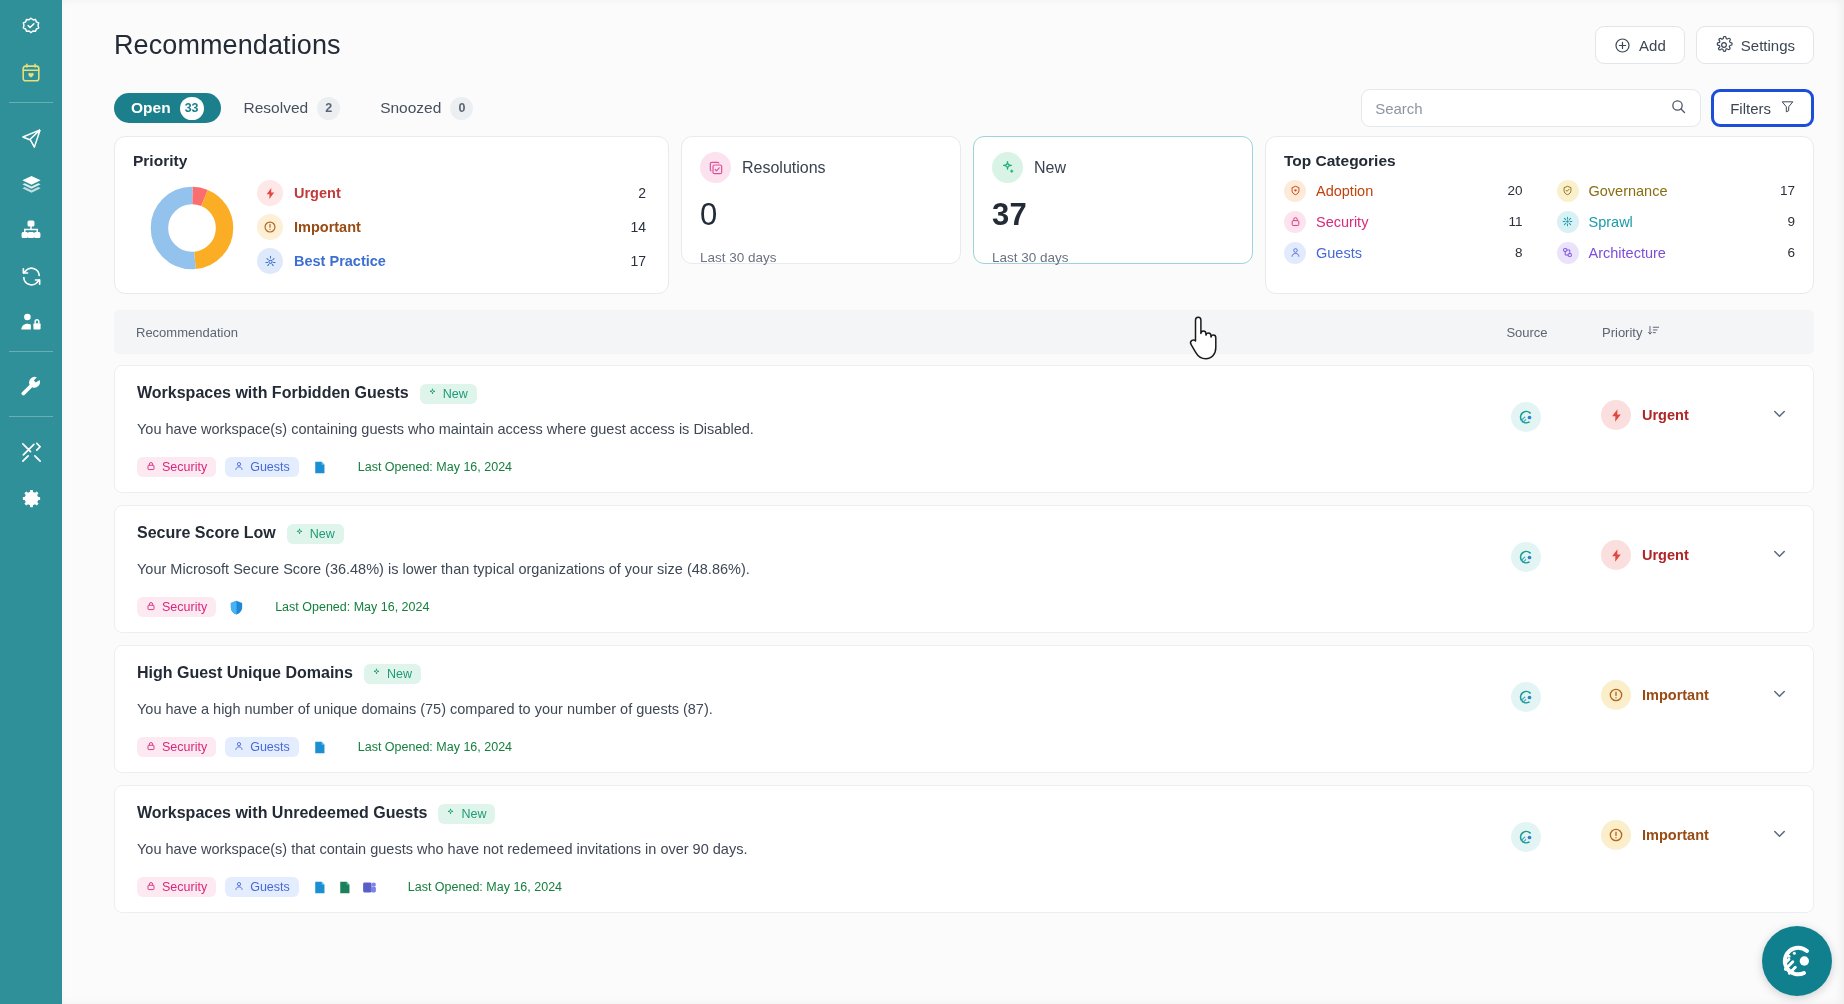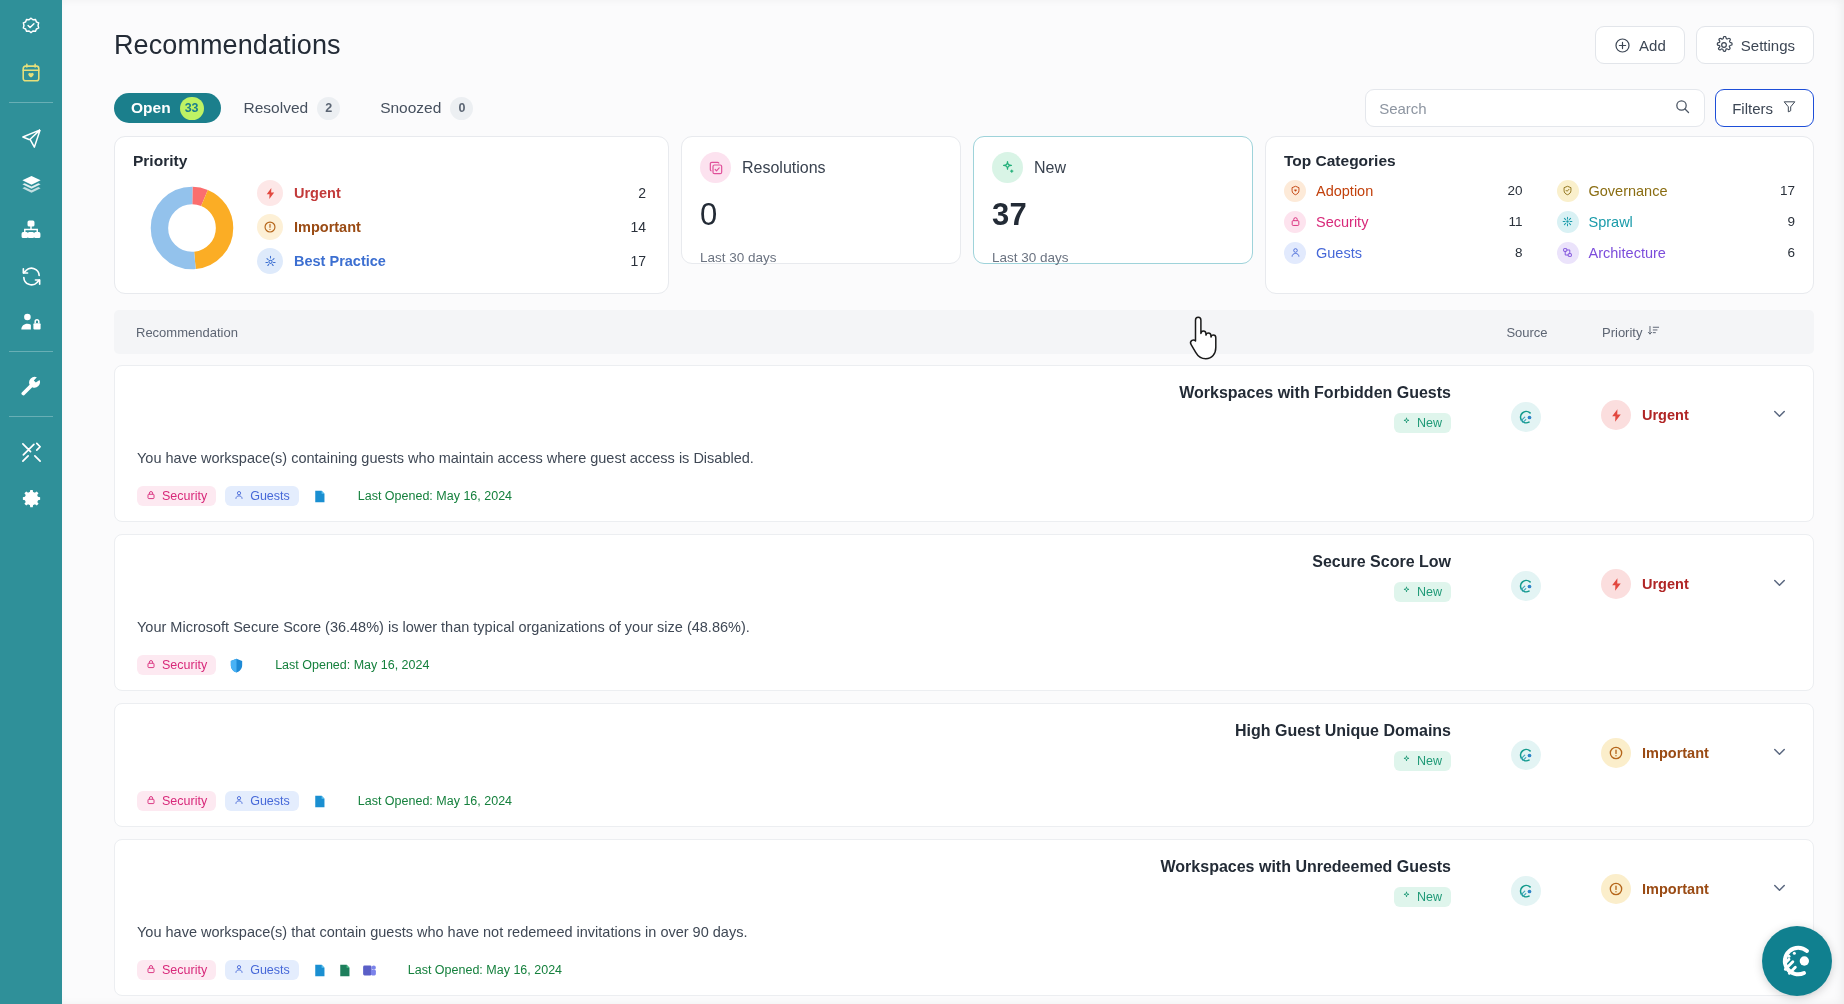--- a/index.html
+++ b/index.html
@@ -71,38 +71,38 @@
     border-radius: 19px; font-size: 15.5px; color: #46505e;
     cursor: pointer; background: transparent;
   }
   .tab.active { background: #1b7f8c; color: #fff; font-weight: 600; }
   .tab .cnt {
     display: inline-flex; align-items: center; justify-content: center;
     min-width: 23px; height: 23px; padding: 0 5px;
     border-radius: 12px; font-size: 12.5px; font-weight: 600;
     background: #eceff2; color: #5b6573;
   }
-  .tab.active .cnt { background: #bef264; color: #1b7f8c; }
+  .tab.active .cnt { background: #ffffff; color: #1b7f8c; }
 
   .search-wrap { display: flex; align-items: center; gap: 10px; padding-left: 18px; }
   .searchbox {
     display: flex; align-items: center;
     width: 340px; height: 38px;
     border: 1px solid #e4e7ec; border-radius: 9px; background: #fff;
     padding: 0 13px;
   }
   .searchbox input {
     flex: 1; border: 0; outline: 0; font-size: 15px; color: #3c4654;
     font-family: "Liberation Sans", sans-serif; background: transparent;
   }
   .searchbox input::placeholder { color: #8d95a1; }
   .filters-btn {
     display: flex; align-items: center; gap: 9px;
     height: 38px; padding: 0 16px;
-    border: 1px solid #1d4ed8; border-radius: 9px; background: #fff;
+    border: 3px solid #1d4ed8; border-radius: 9px; background: #fff;
     font-size: 15px; color: #3c4654; cursor: pointer;
   }
 
   
   .cards {
     display: flex; gap: 12px;
     padding: 6px 30px 0 52px;
   }
   .card {
     background: #fff; border: 1px solid #e8eaee; border-radius: 11px;
@@ -166,21 +166,21 @@
 
   .rows { padding: 0 30px 0 52px; }
   .rrow {
     background: #fff; border: 1px solid #eceef1; border-radius: 8px;
     margin-top: 12px; padding: 18px 22px 15px 22px;
     display: flex; align-items: flex-start;
     min-height: 116px;
   }
   .rrow:first-child { margin-top: 11px; }
   .rec-main { flex: 1; }
-  .rec-title-line { display: flex; align-items: flex-end; gap: 11px; flex-direction: column; }
+  .rec-title-line { display: flex; align-items: flex-start; gap: 11px; }
   .rec-title { font-size: 16px; font-weight: 700; color: #232B36; }
   .pill-new {
     display: inline-flex; align-items: center; gap: 5px;
     background: #dff5ec; color: #1f9a77;
     border-radius: 6px; padding: 3px 9px 3px 7px; font-size: 12.5px;
   }
   .rec-desc { font-size: 14.5px; color: #3f4855; margin-top: 17px; }
   .rec-tags { display: flex; align-items: center; gap: 9px; margin-top: 20px; }
   .tag {
     display: inline-flex; align-items: center; gap: 6px;
@@ -654,20 +654,21 @@
             <span class="rec-title">High Guest Unique Domains</span>
             <span class="pill-new">
               <span>
                 <svg width="11" height="11" viewBox="0 0 24 24" fill="none" stroke="#1f9a77" stroke-width="1.9">
                   <path d="M12 4c0 4 1.5 5.5 5.5 5.5-4 0-5.5 1.5-5.5 5.5 0-4-1.5-5.5-5.5-5.5C10.5 9.5 12 8 12 4z" stroke-linejoin="round"></path>
                 </svg>
               </span>
               <span>New</span>
             </span>
           </div>
+          <div class="rec-desc">You have a high number of unique domains (75) compared to your number of guests (87).</div>
           <div class="rec-tags">
             <span class="tag tag-security">
               <span>
                 <svg width="10" height="10" viewBox="0 0 24 24" fill="none" stroke="#D8297A" stroke-width="2.2">
                   <rect x="4.8" y="10.2" width="14.4" height="10.4" rx="2"></rect>
                     <path d="M8.2 10.2V7.5a3.8 3.8 0 017.6 0v2.7"></path>
                 </svg>
               </span>
               <span>Security</span>
             </span>

